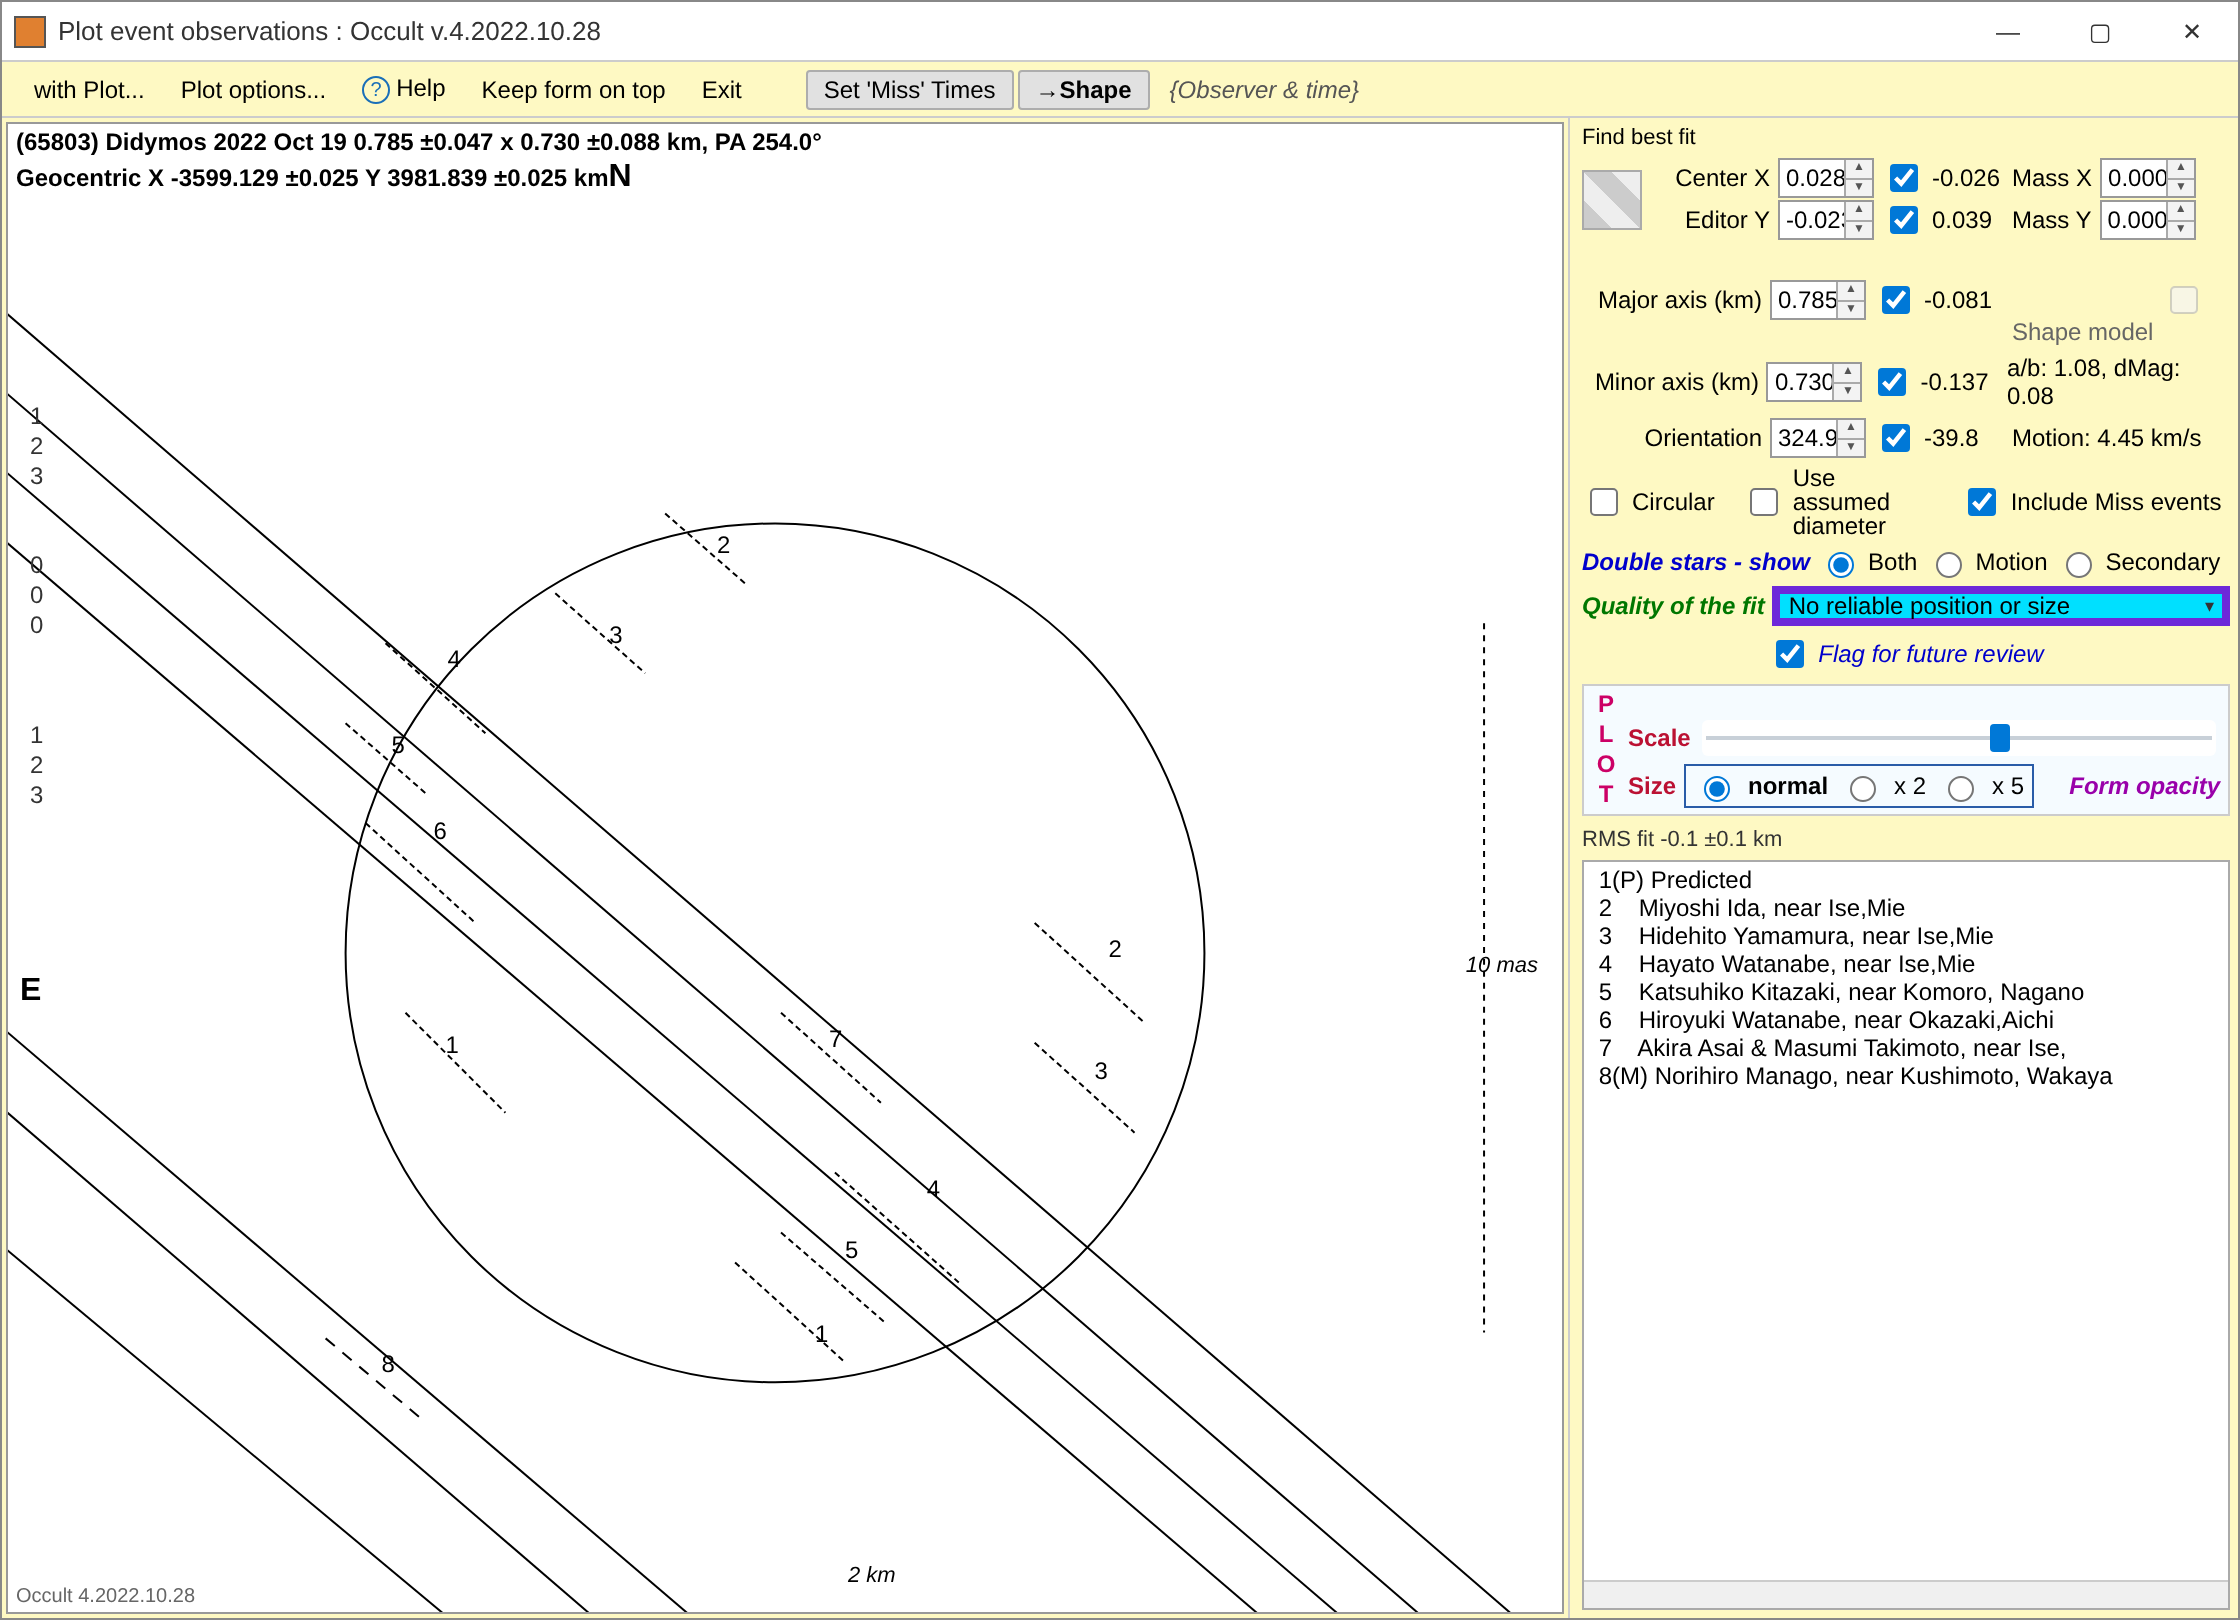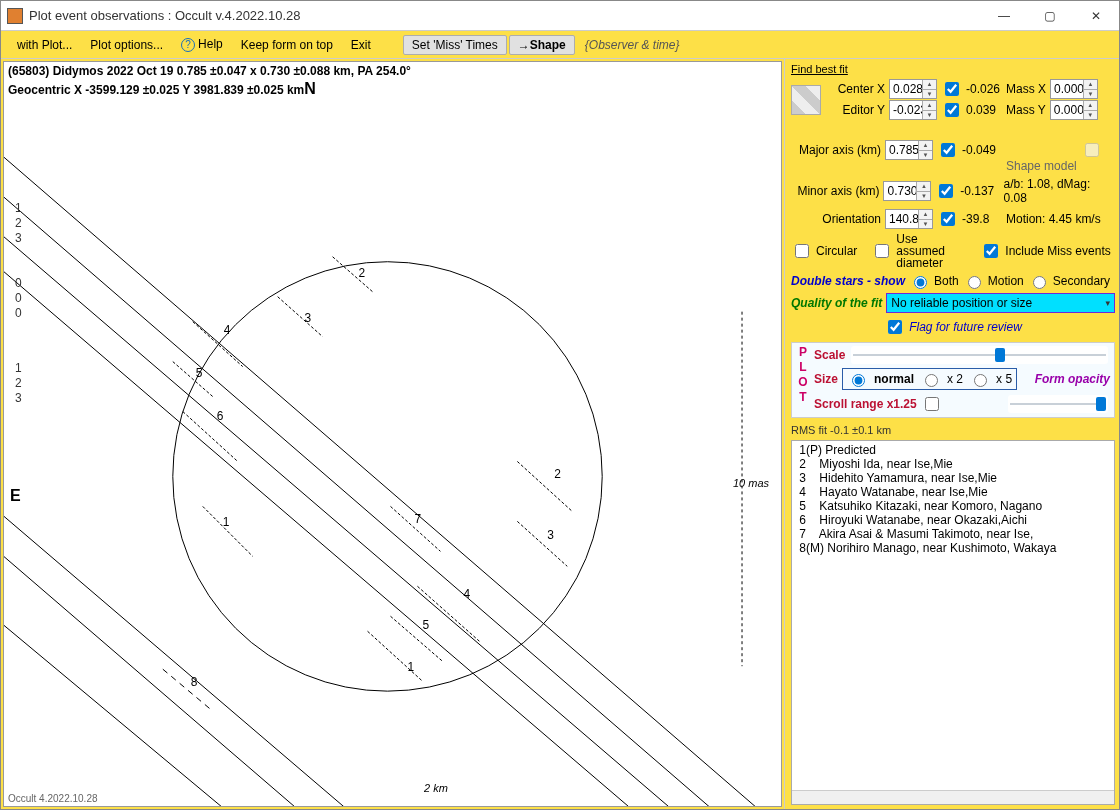--- a/index.html
+++ b/index.html
@@ -1,17 +1,17 @@
 <!DOCTYPE html>
 <html><head>
 <meta charset="utf-8">
 <style>
   * { box-sizing: border-box; font-family: "Segoe UI", Tahoma, sans-serif; font-size: 12px; }
   body { margin: 0; background: #f0f0f0; }
-  .window { width:1120px; height:810px; background:#fde047; border:1px solid #888; position:relative; display:flex; flex-direction:column; }
+  .window { width:1120px; height:810px; background:#fef9c3; border:1px solid #888; position:relative; display:flex; flex-direction:column; }
   .titlebar { height:30px; background:#fff; display:flex; align-items:center; border-bottom:1px solid #ccc; }
   .titlebar .icon { width:16px;height:16px;background:#e08030;margin:0 6px;border:1px solid #555; }
   .titlebar .title { flex:1; color:#333; font-size:13px; }
   .winbtns { display:flex; height:100%; }
   .winbtn { width:46px; display:flex; align-items:center; justify-content:center; color:#333; }
   .menubar { height:28px; display:flex; align-items:center; padding:0 8px; gap:2px; border-bottom:1px solid #ccc; }
   .menuitem { padding:3px 8px; color:#000; white-space:nowrap; }
   .helpicon { display:inline-flex; width:14px; height:14px; border-radius:7px; border:1px solid #1a6fb8; color:#1a6fb8; align-items:center; justify-content:center; font-size:10px; margin-right:3px; }
   .btn { border:1px solid #adadad; background:#e1e1e1; padding:2px 8px; border-radius:2px; }
   .obstime { color:#555; font-style:italic; }
@@ -19,32 +19,32 @@
   .plotarea { flex:1; position:relative; background:#fff; margin:2px; border:1px solid #999; overflow:hidden; }
   .plotheader { position:absolute; top:2px; left:4px; font-weight:bold; font-size:14px; font-family:Arial; line-height:1.25; max-width:720px; }
   .plotheader .h1 { white-space:nowrap; }
   .plotheader .h2 { white-space:nowrap; }
   .plotheader .hN { font-weight:bold; font-size:16px; }
   .eastlabel { position:absolute; top:425px; left:6px; font-weight:bold; font-size:16px; }
   .watermark { position:absolute; bottom:2px; left:4px; font-size:10px; color:#666; }
   .km2 { position:absolute; bottom:12px; left:420px; font-style:italic; font-size:11px; }
   .mas10 { position:absolute; top:415px; right:12px; font-style:italic; font-size:11px; }
   .sidepanel { width:335px; border-left:1px solid #ccc; display:flex; flex-direction:column; padding:4px 4px 4px 6px; gap:2px; overflow:hidden; }
-  .groupTitle { color:#000; font-size:11px;text-decoration:underline; }
+  .groupTitle { color:#000; font-size:11px; }
   .row { display:flex; align-items:center; gap:4px; margin:1px 0; }
   .lbl { text-align:right; }
   .num { width:48px; height:20px; border:1px solid #999; padding:0 14px 0 3px; position:relative; background:#fff; display:inline-flex; align-items:center; }
   .spin { position:absolute; right:0; top:0; width:14px; height:100%; display:flex; flex-direction:column; }
   .spin div { flex:1; border-left:1px solid #aaa; display:flex; align-items:center; justify-content:center; font-size:6px; color:#555; background:#f3f3f3; }
   .spin div:first-child{border-bottom:1px solid #aaa;}
   .chk { width:14px; height:14px; accent-color:#0078d7; }
   .filledbox { width:30px; height:30px; border:1px solid #aaa; background:linear-gradient(45deg,#ccc 25%,#eee 25%,#eee 50%,#ccc 50%,#ccc 75%,#eee 75%); float:left; margin-right:6px; }
   .doubleStars { color:#0000cc; font-weight:bold; font-style:italic; }
   .quality { color:#007700; font-weight:bold; font-style:italic; }
-  .qualSel { flex:1; height:20px; background:#00e0ff; border:1px solid #6d28d9; padding:0 4px; display:flex; align-items:center; position:relative; }
+  .qualSel { flex:1; height:20px; background:#00e0ff; border:4px solid #6d28d9; padding:0 4px; display:flex; align-items:center; position:relative; }
   .qualSel::after { content:"▾"; position:absolute; right:4px; font-size:9px; color:#333; }
   .flagrow { color:#0000cc; font-style:italic; }
   .plotcfg { border:1px solid #ccc; background:#f5fbff; padding:2px 4px; margin-top:2px; display:flex; gap:4px; }
   .plotLetters { color:#cc0066; font-weight:bold; writing-mode:vertical-rl; text-orientation:upright; letter-spacing:1px; }
   .plotcfg .rows { flex:1; display:flex; flex-direction:column; gap:2px;justify-content:flex-end; }
   .redlbl { color:#bb1133; font-weight:bold; }
   .slider { flex:1; height:18px; position:relative; background:linear-gradient(#fff,#fff) padding-box; border-radius:3px; margin:0 2px; }
   .slidertrack { position:absolute; left:2px; right:2px; top:8px; height:2px; background:#c8d0d8; }
   .sliderthumb { position:absolute; top:2px; width:10px; height:14px; background:#0078d7; border-radius:2px; }
   .radio { width:13px;height:13px; accent-color:#0078d7; }
@@ -207,41 +207,41 @@
       <div class="row">
         <span class="lbl" style="width:90px">Major axis (km)</span>
         <span class="num">
             <span>0.785</span>
             <span class="spin">
               <div>▲</div>
               <div>▼</div>
             </span>
           </span>
         <input type="checkbox" class="chk" checked="" style="">
-        <span style="width:40px">-0.049</span>
+        <span style="width:40px">-0.081</span>
         <span class="gray">Shape model</span>
         <input type="checkbox" class="chk" disabled="" style="">
       </div>
       <div class="row">
         <span class="lbl" style="width:90px">Minor axis (km)</span>
         <span class="num">
             <span>0.730</span>
             <span class="spin">
               <div>▲</div>
               <div>▼</div>
             </span>
           </span>
         <input type="checkbox" class="chk" checked="" style="">
         <span style="width:40px">-0.137</span>
         <span>a/b: 1.08, dMag: 0.08</span>
       </div>
       <div class="row">
         <span class="lbl" style="width:90px">Orientation</span>
         <span class="num">
-            <span>140.8</span>
+            <span>324.9</span>
             <span class="spin">
               <div>▲</div>
               <div>▼</div>
             </span>
           </span>
         <input type="checkbox" class="chk" checked="" style="">
         <span style="width:40px">-39.8</span>
         <span>Motion: 4.45 km/s</span>
       </div>
       <div class="row">
@@ -291,29 +291,20 @@
             <div class="sizebox">
               <input type="radio" class="radio" checked="" style="">
                 <b>normal</b>
               <input type="radio" class="radio" style="">
                 <span>x 2</span>
               <input type="radio" class="radio" style="">
                 <span>x 5</span>
             </div>
             <span style="flex:1;text-align:right" class="formop">Form opacity</span>
           </div>
-          <div class="row">
-            <span class="redlbl">Scroll range x1.25</span>
-            <input type="checkbox" class="chk" style="">
-            <div style="flex:1"></div>
-            <div class="slider" style="flex:0 0 100px">
-                <div class="slidertrack"></div>
-                <div class="sliderthumb" style="left:88%"></div>
-              </div>
-          </div>
         </div>
       </div>
 
       <div class="rms">RMS fit -0.1 ±0.1 km</div>
 
       <div class="obslist" id="obslist"><div> 1(P) Predicted
  2    Miyoshi Ida, near Ise,Mie
  3    Hidehito Yamamura, near Ise,Mie
  4    Hayato Watanabe, near Ise,Mie
  5    Katsuhiko Kitazaki, near Komoro, Nagano

